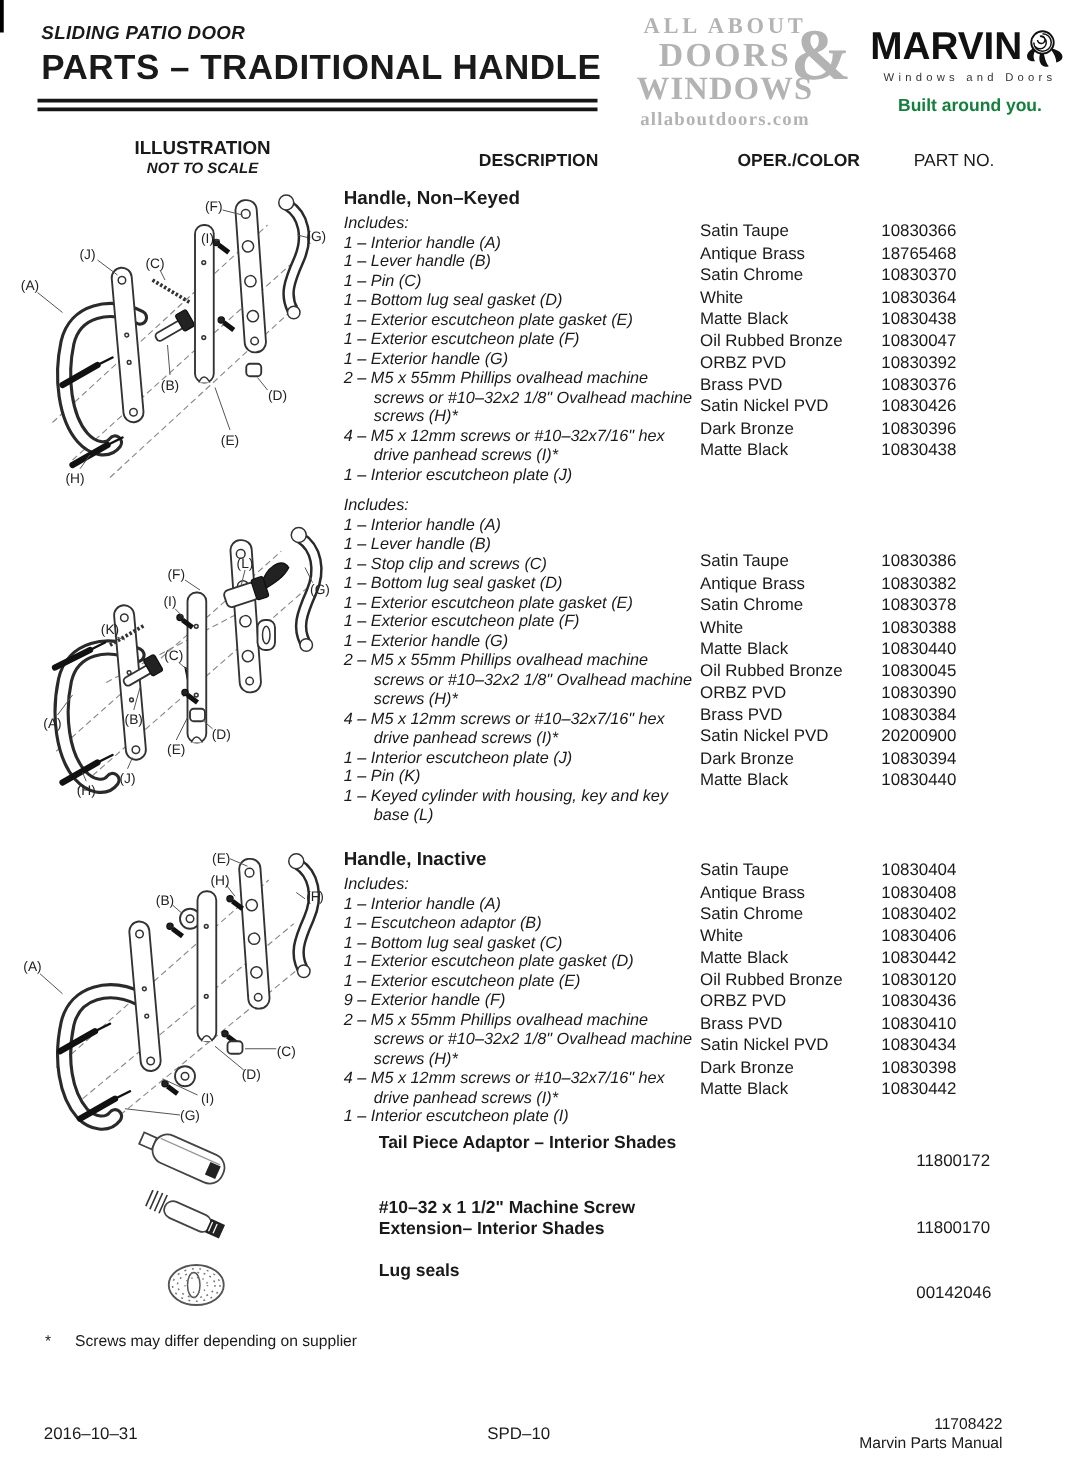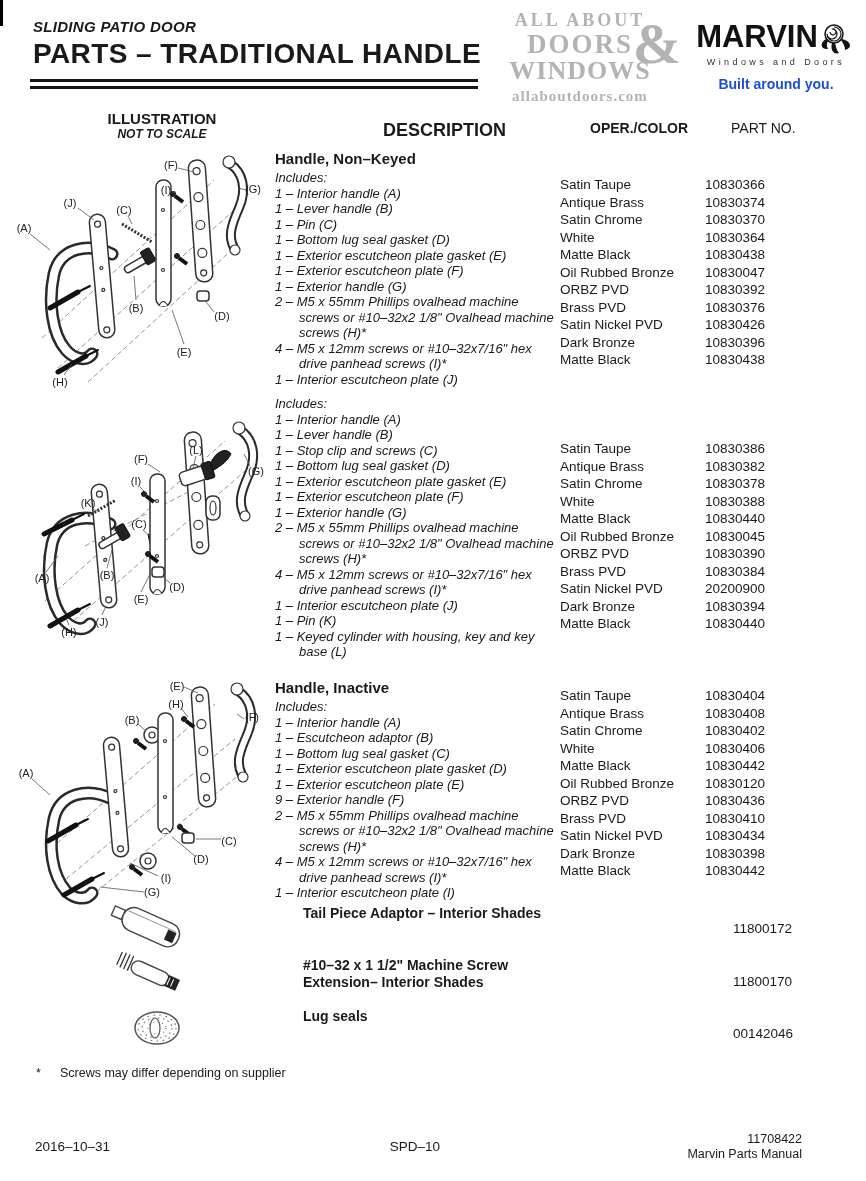--- a/index.html
+++ b/index.html
@@ -19,27 +19,27 @@
   .aad-top{font-size:18px;letter-spacing:3px;}
   .aad-mid{position:relative;font-size:27px;letter-spacing:2px;line-height:26px;width:130px;margin:0 auto;}
   .aad-amp{position:absolute;right:-38px;top:-12px;font-size:58px;line-height:50px;}
   .aad-win{font-size:26px;letter-spacing:1px;line-height:28px;}
   .aad-url{font-size:15px;letter-spacing:1px;margin-top:3px;}
 
   .marvin{position:absolute;left:690px;top:22px;width:172px;}
   .marvin-row{display:flex;align-items:flex-start;justify-content:center;}
   .marvin-name{font-size:31px;font-weight:700;line-height:30px;letter-spacing:0;color:#111;}
   .marvin-sub{font-size:9px;letter-spacing:3.4px;color:#333;margin-top:1px;text-align:center;}
-  .marvin-tag{font-size:14px;font-weight:700;text-align:center;margin-top:9px;color:#1d4ed8;}
+  .marvin-tag{font-size:14px;font-weight:700;text-align:center;margin-top:9px;color:#15803d;}
 
   
   .col-ill{position:absolute;left:92px;top:110px;width:140px;text-align:center;}
   .col-ill .t1{font-weight:700;font-size:15px;}
   .col-ill .t2{font-weight:700;font-style:italic;font-size:12px;}
-  .col-desc{position:absolute;left:383px;top:120px;font-weight:700;font-size:18px;}
+  .col-desc{position:absolute;left:383px;top:120px;font-weight:700;font-size:14px;}
   .col-oper{position:absolute;left:590px;top:120px;font-weight:700;font-size:14px;}
   .col-part{position:absolute;left:731px;top:120px;font-weight:400;font-size:14px;}
 
   
   .sections{position:absolute;left:0;top:150px;width:866px;}
   .section{display:flex;}
   .sec1{height:246px;} .sec2{height:283px;} .sec3{height:228px;}
   .illus{width:275px;position:relative;}
   .illus svg{display:block;}
   .desc{width:285px;}
@@ -225,21 +225,21 @@
       <div class="finishes">
         <div>
 
             <div class="frow">
               <div class="fcolor">Satin Taupe</div>
               <div class="fpart">10830366</div>
             </div>
 
             <div class="frow">
               <div class="fcolor">Antique Brass</div>
-              <div class="fpart">10830374</div>
+              <div class="fpart">18765468</div>
             </div>
 
             <div class="frow">
               <div class="fcolor">Satin Chrome</div>
               <div class="fpart">10830370</div>
             </div>
 
             <div class="frow">
               <div class="fcolor">White</div>
               <div class="fpart">10830364</div>

